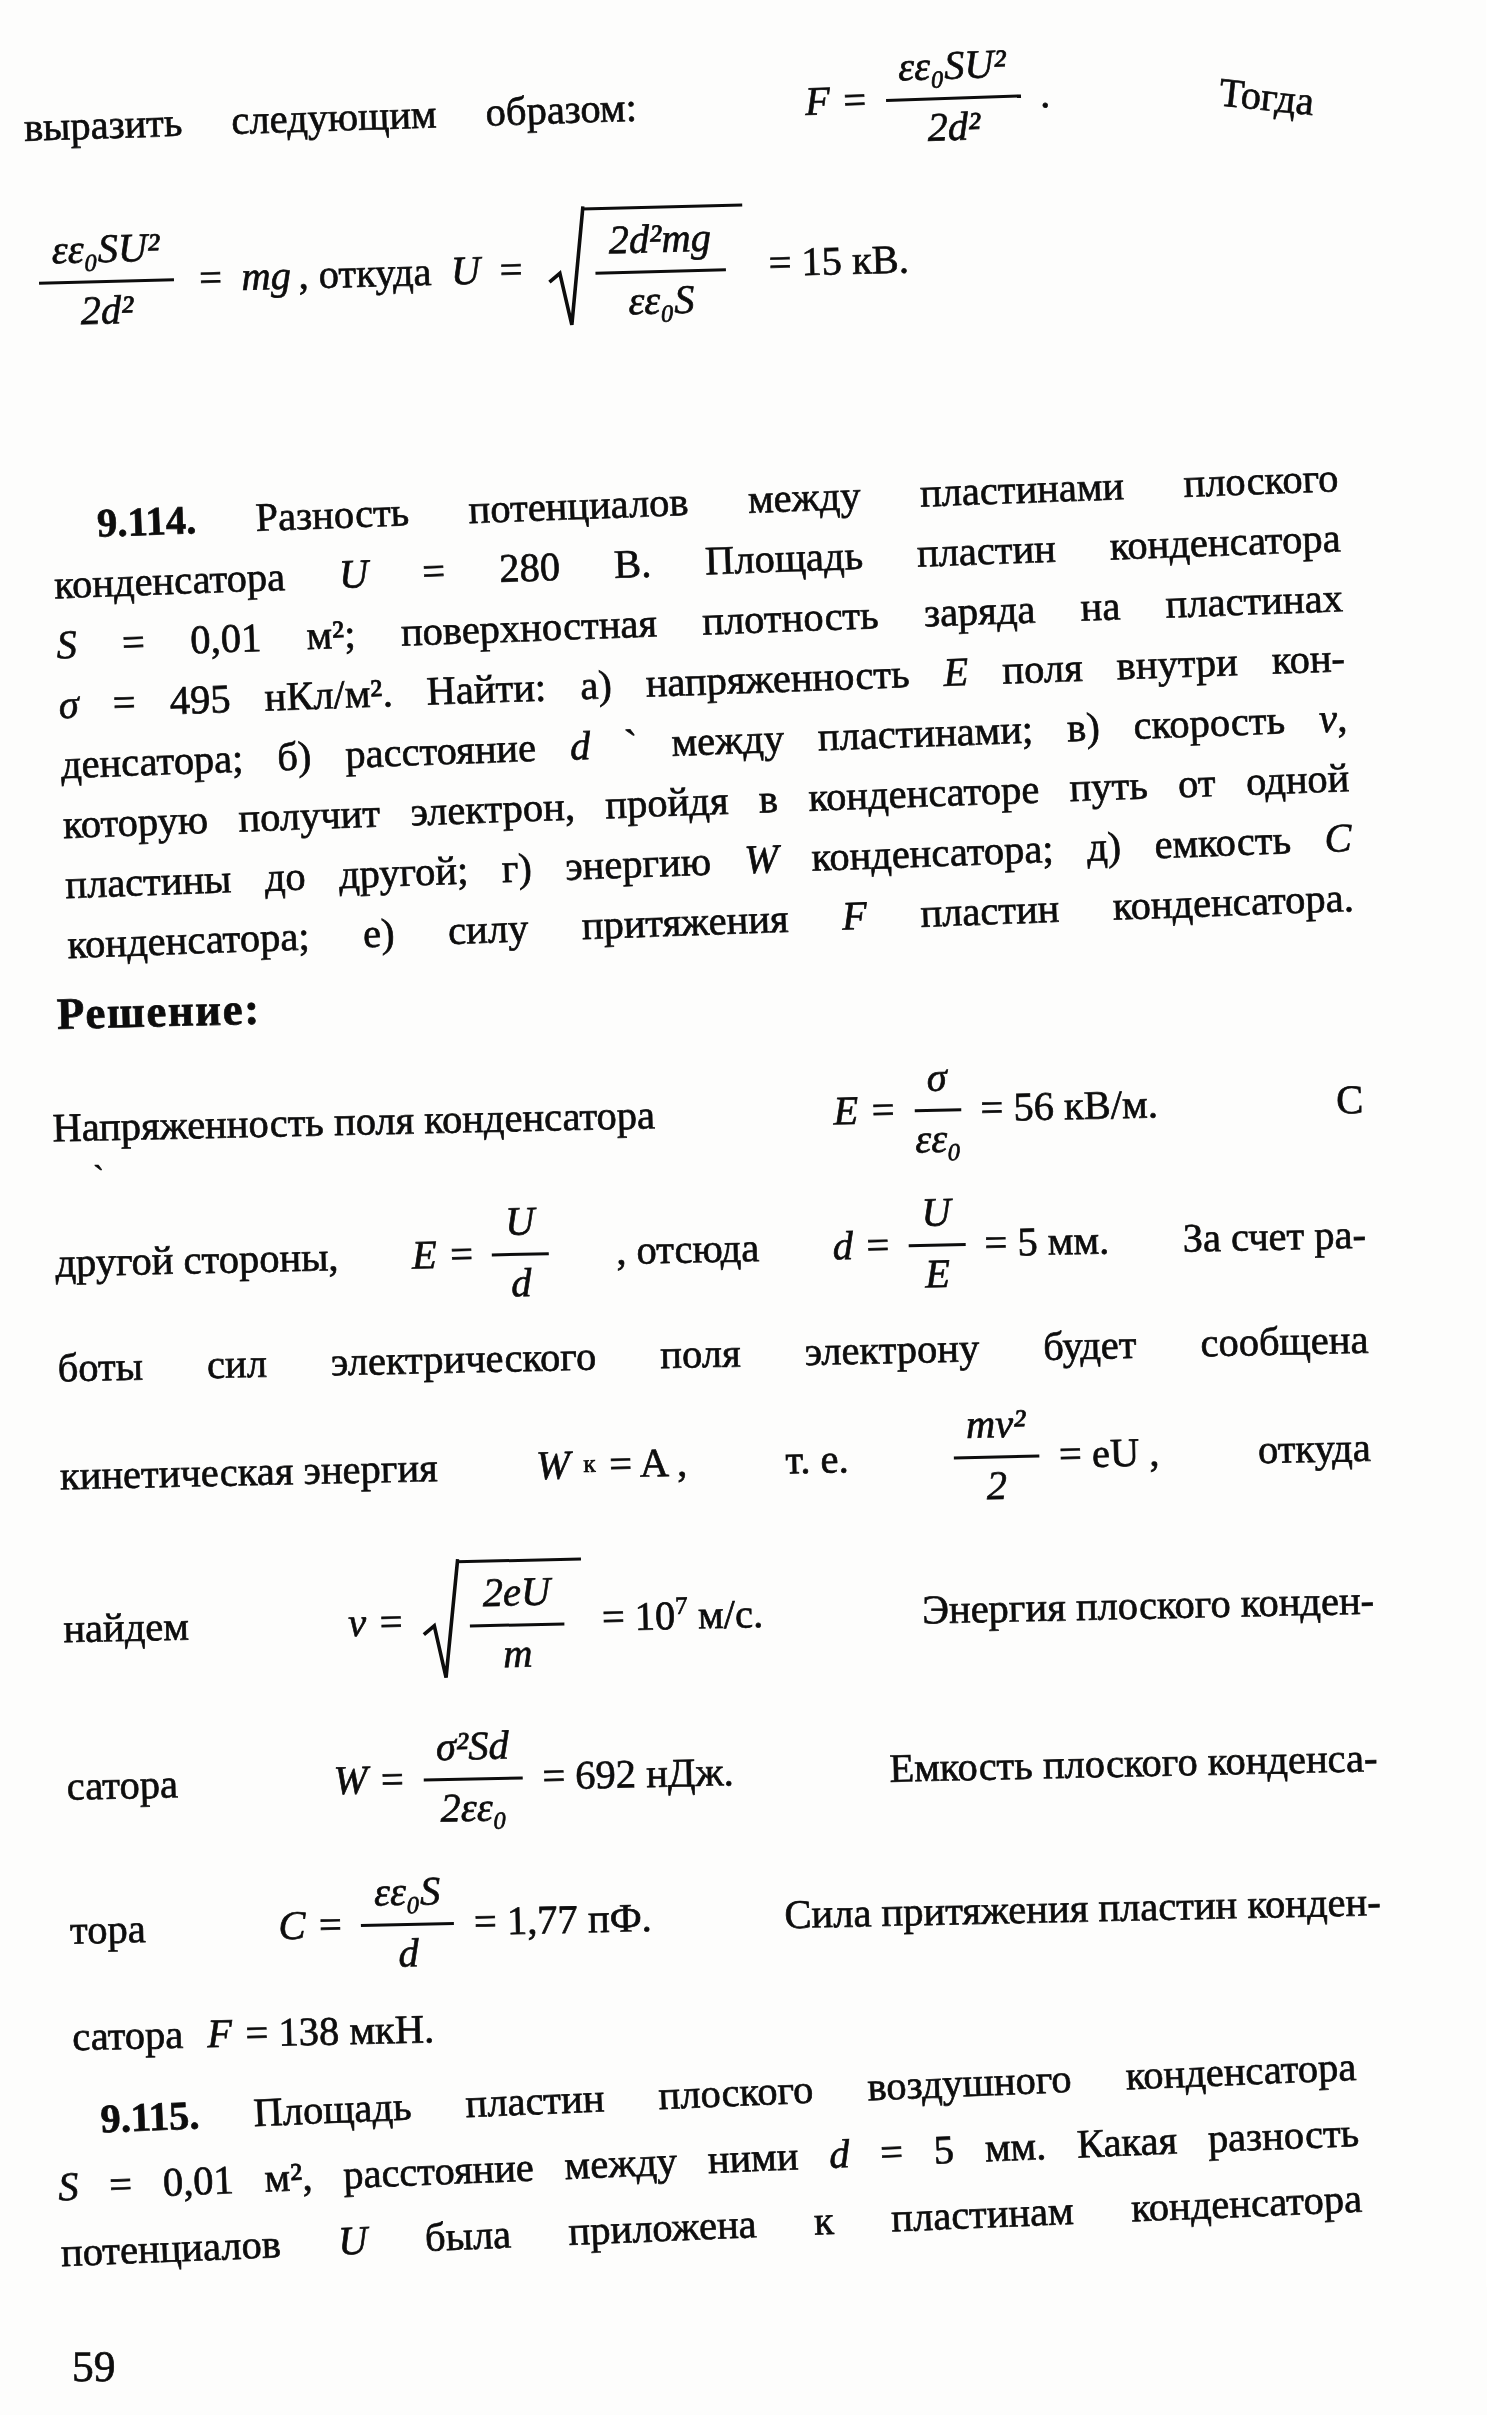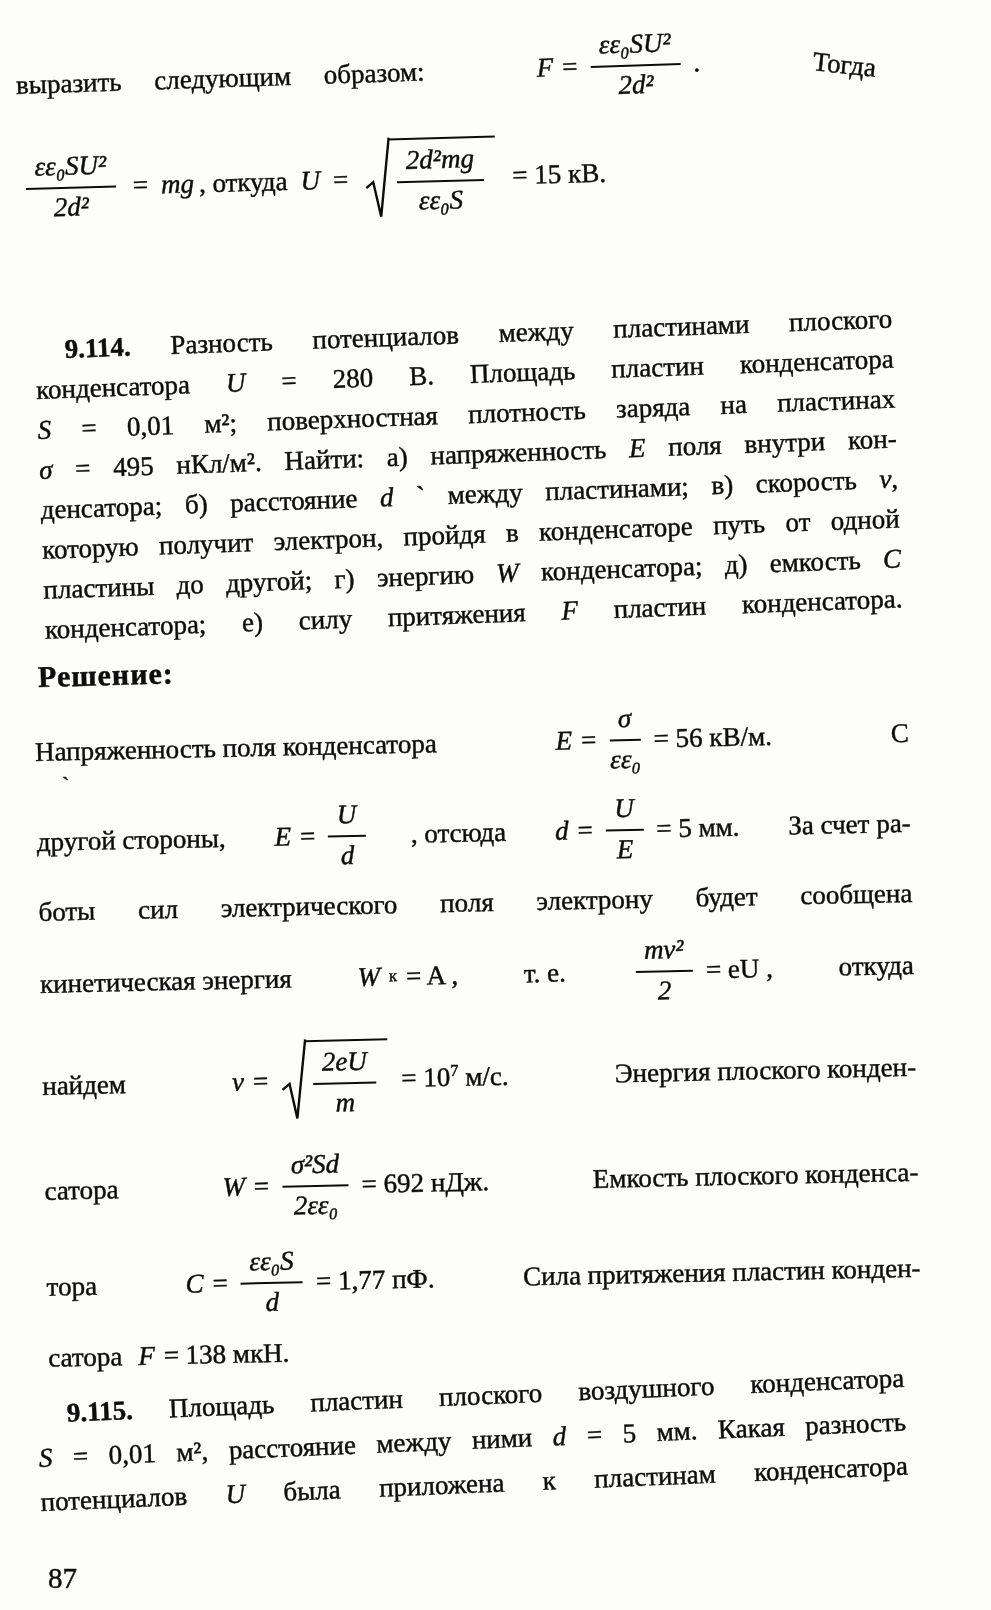--- a/index.html
+++ b/index.html
@@ -234,15 +234,15 @@
     </div>
 
   </div>
 
   <div class="para p115">
     <div class="tline ind"><span class="b">9.115. </span><span>Площадь пластин плоского воздушного конденсатора</span></div>
     <div class="tline"><span class="i">S</span><span> = 0,01 м², расстояние между ними </span><span class="i">d</span><span> = 5 мм. Какая разность</span></div>
     <div class="tline"><span>потенциалов </span><span class="i">U</span><span> была приложена к пластинам конденсатора</span></div>
   </div>
 
-  <div class="pageno">87</div>
+  <div class="pageno">59</div>
 
 </div>
 
 </body></html>

